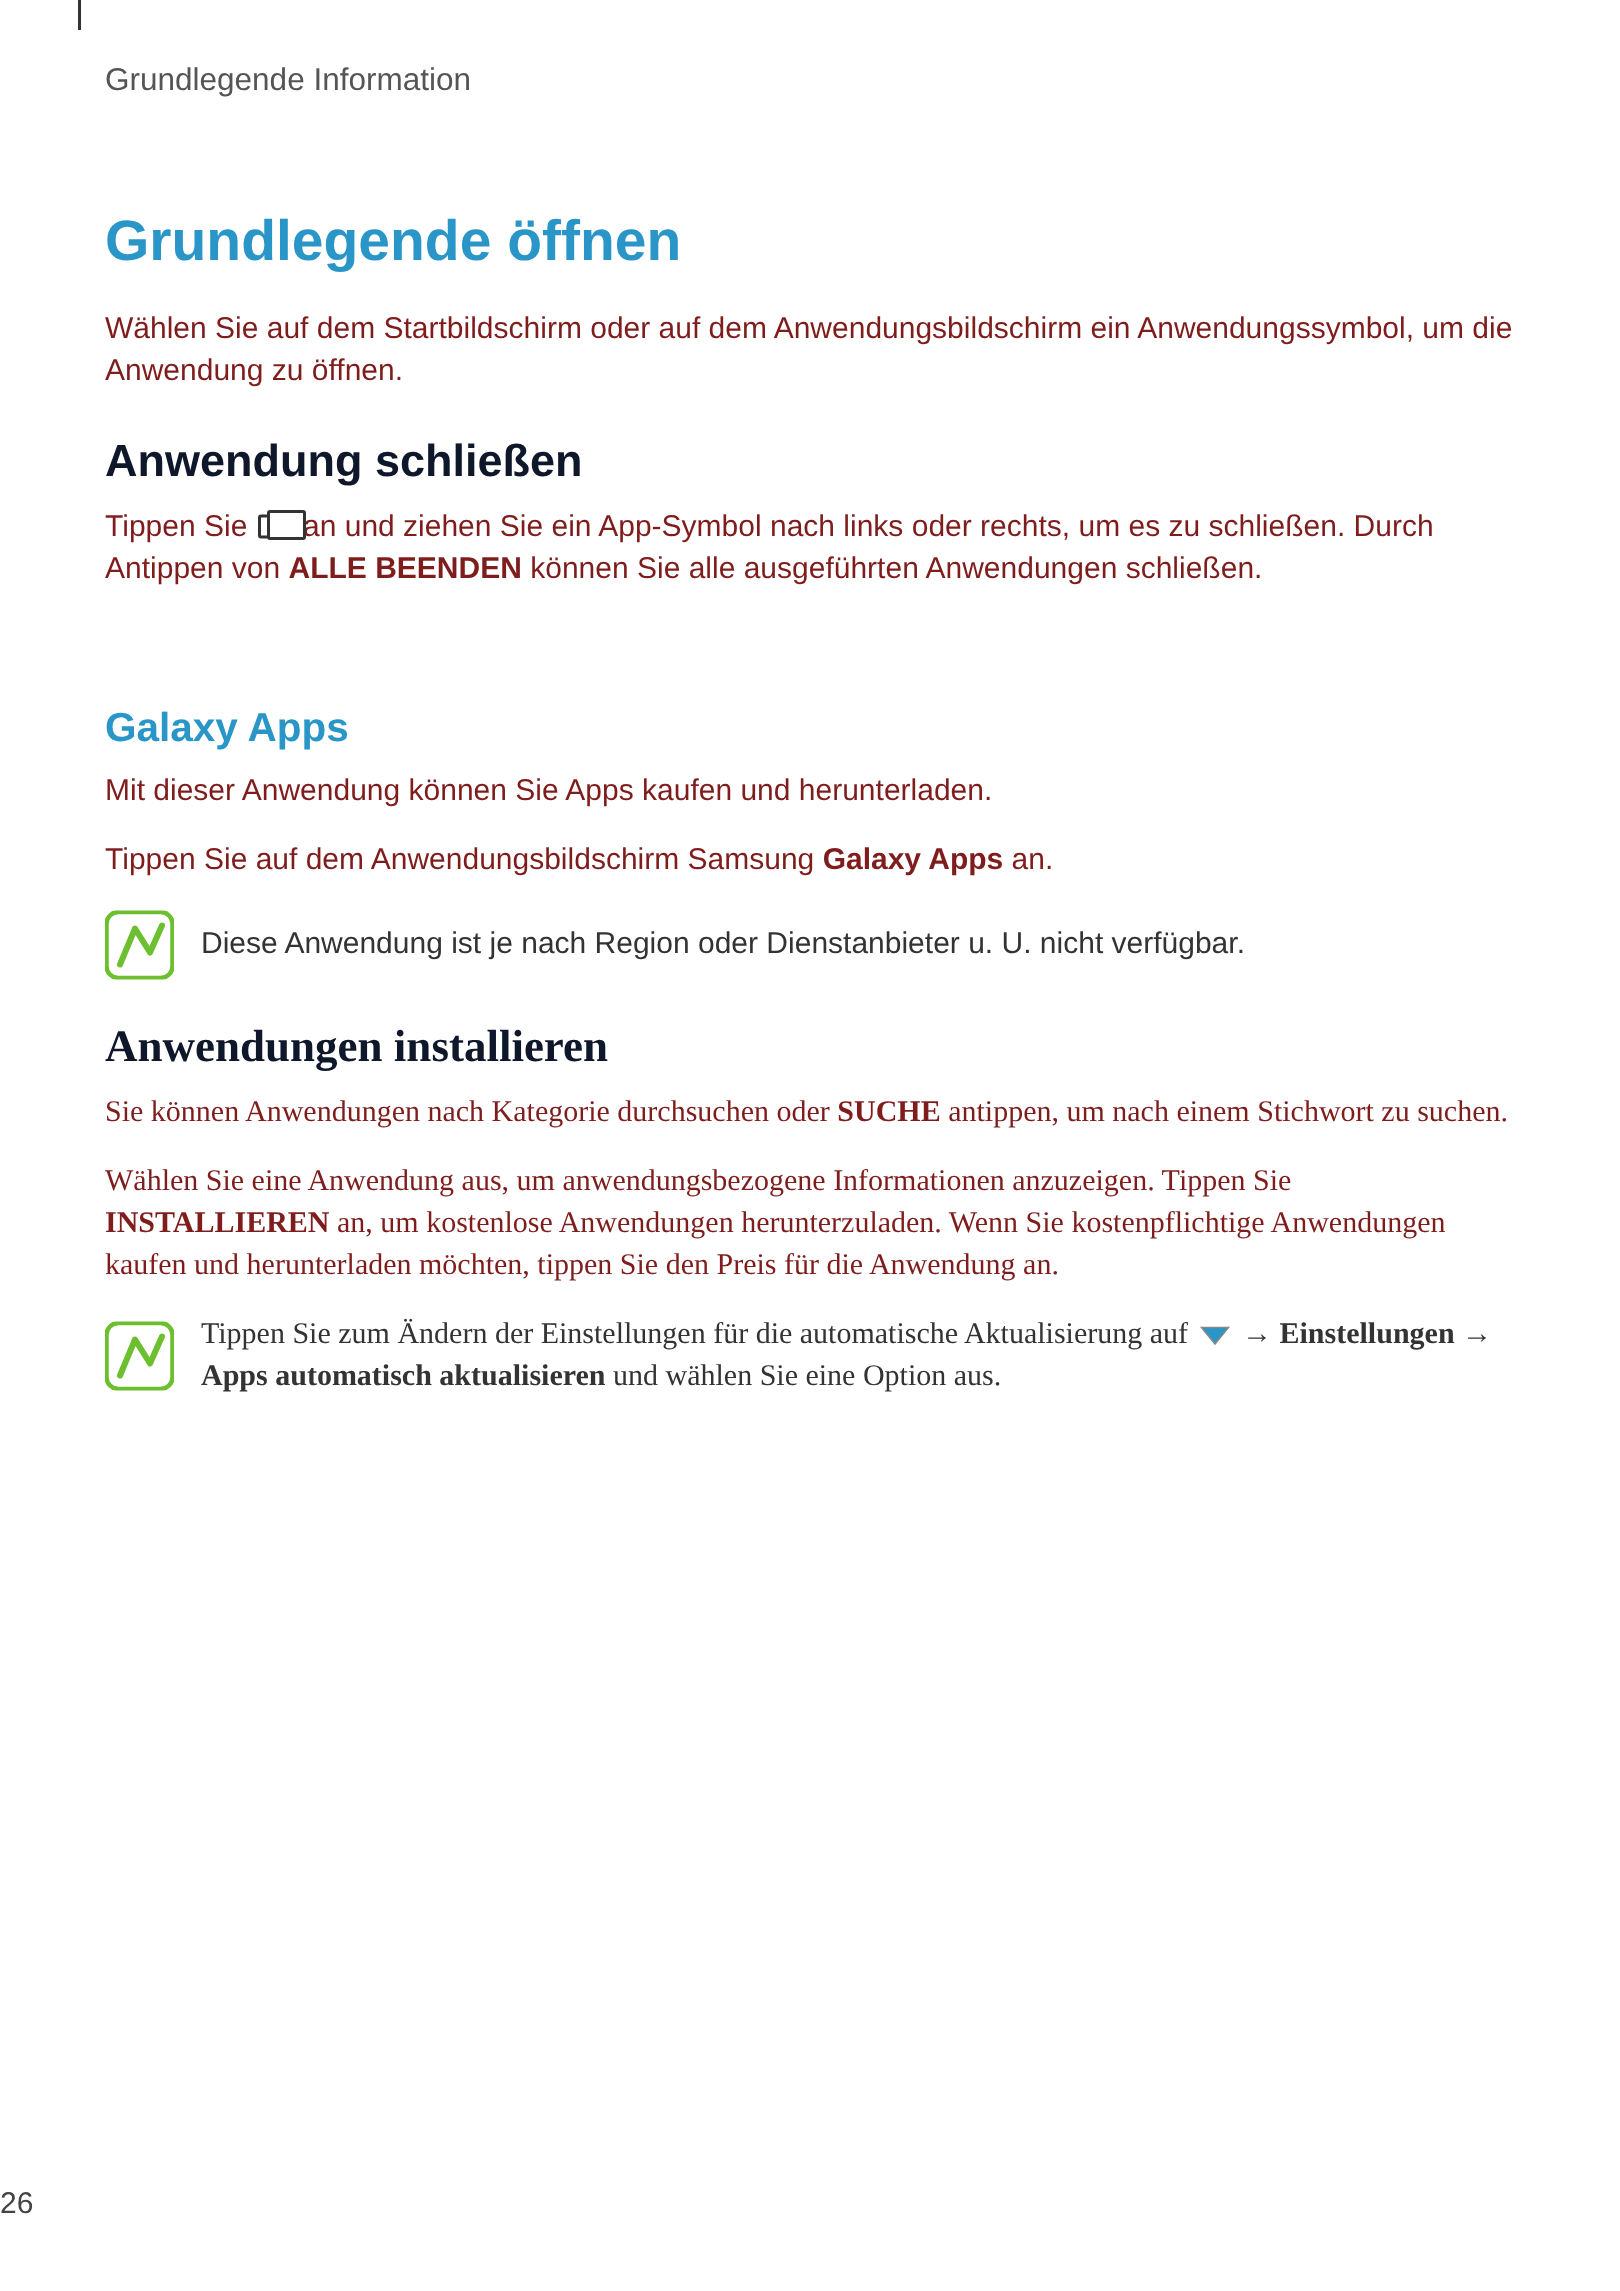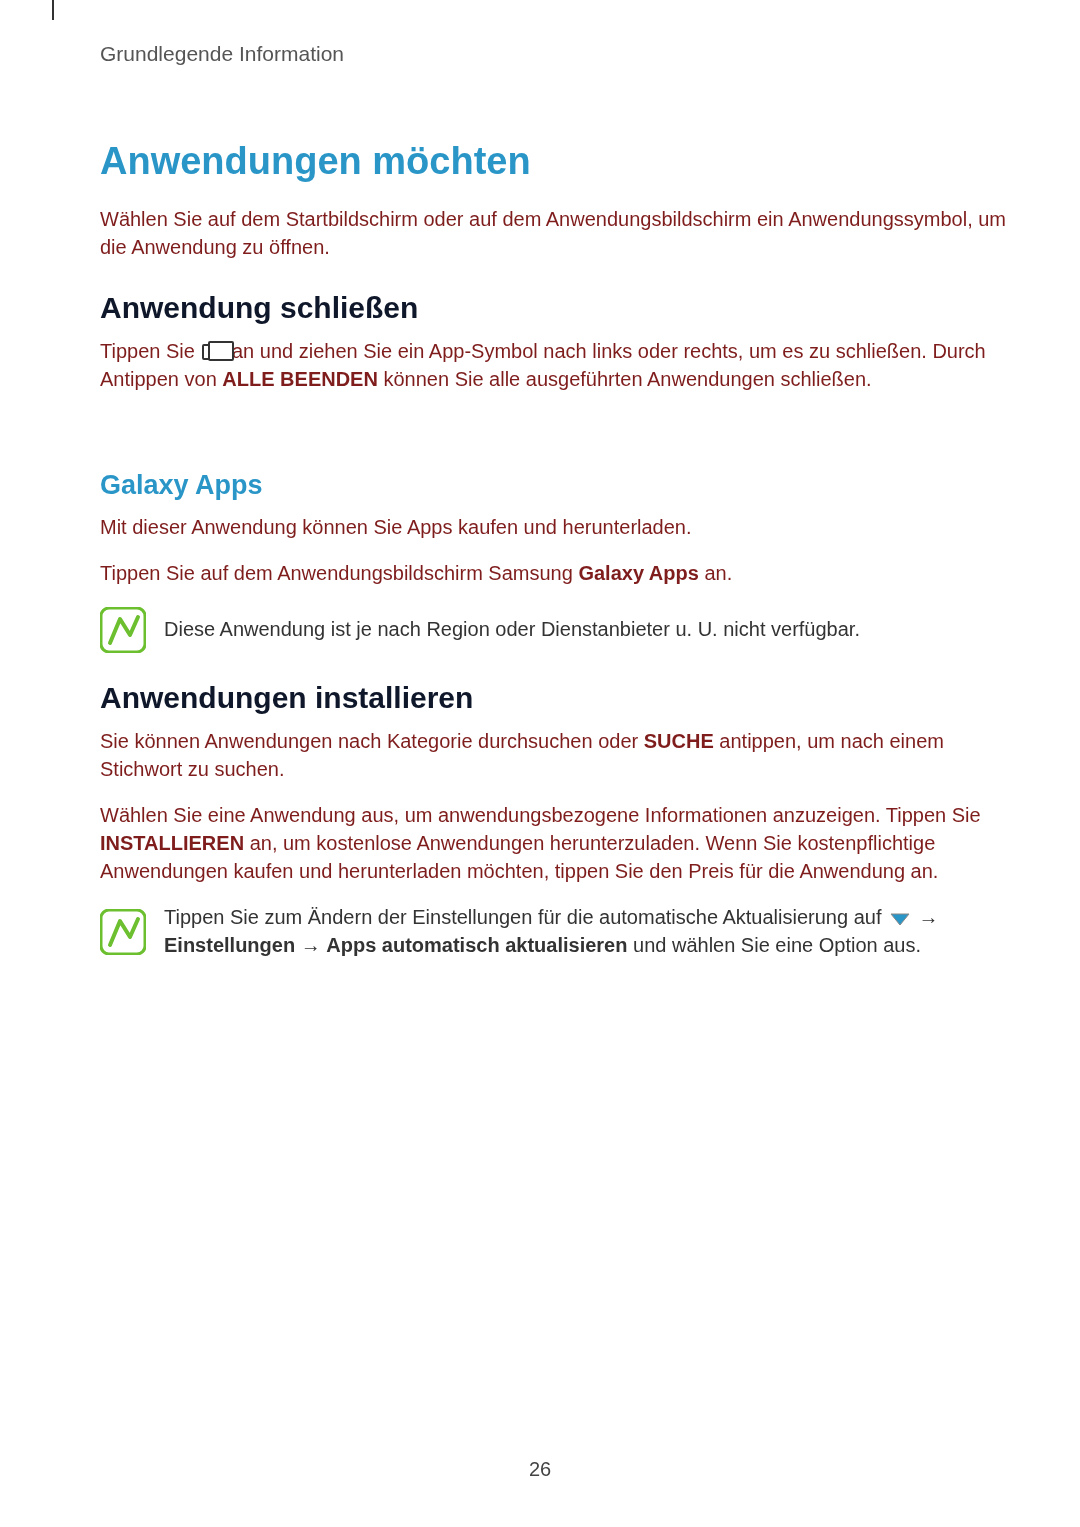--- a/index.html
+++ b/index.html
@@ -9,21 +9,21 @@
   }
   body {
     font-family: "Segoe UI", Arial, sans-serif;
     background: #fff;
     width: 1080px;
     height: 1527px;
     position: relative;
     color: #333;
   }
   .page {
-    padding: 42px 70px 0 100px;
+    padding: 42px 70px 0 70px;
   }
   .top-tick {
     position: absolute;
     top: 0;
     left: 52px;
     width: 2px;
     height: 20px;
     background: #333;
   }
   .header {
@@ -110,41 +110,42 @@
   }
   .arrow {
     font-size: 20px;
   }
   .sub-block {
     margin-top: 30px;
     margin-bottom: 0;
   }
   .sub-block2 {
     margin-top: 28px;
+    font-family: Liberation Serif, serif;
   }
   .page-number {
     position: absolute;
     bottom: 46px;
     left: 0;
     width: 100%;
-    text-align: center;
+    text-align: left;
     font-size: 20px;
     color: #444;
     margin-top: 24px;
   }
 </style>
 </head>
 <body>
 
 <div class="top-tick"></div>
 
 <div class="page">
   <div class="header">Grundlegende Information</div>
 
-  <div class="h1">Anwendungen möchten</div>
+  <div class="h1">Grundlegende öffnen</div>
   <p class="para">Wählen Sie auf dem Startbildschirm oder auf dem Anwendungsbildschirm ein Anwendungssymbol, um die Anwendung zu öffnen.</p>
 
   <div class="sub-block">
     <div class="h3">Anwendung schließen</div>
     <p class="para">
       <span>Tippen Sie </span><span class="icon-overlap"></span><span> an und ziehen Sie ein App-Symbol nach links oder rechts, um es zu schließen. Durch Antippen von </span><span class="bold">ALLE BEENDEN</span><span> können Sie alle ausgeführten Anwendungen schließen.</span>
     </p>
   </div>
 
   <div class="section-gap"></div>

